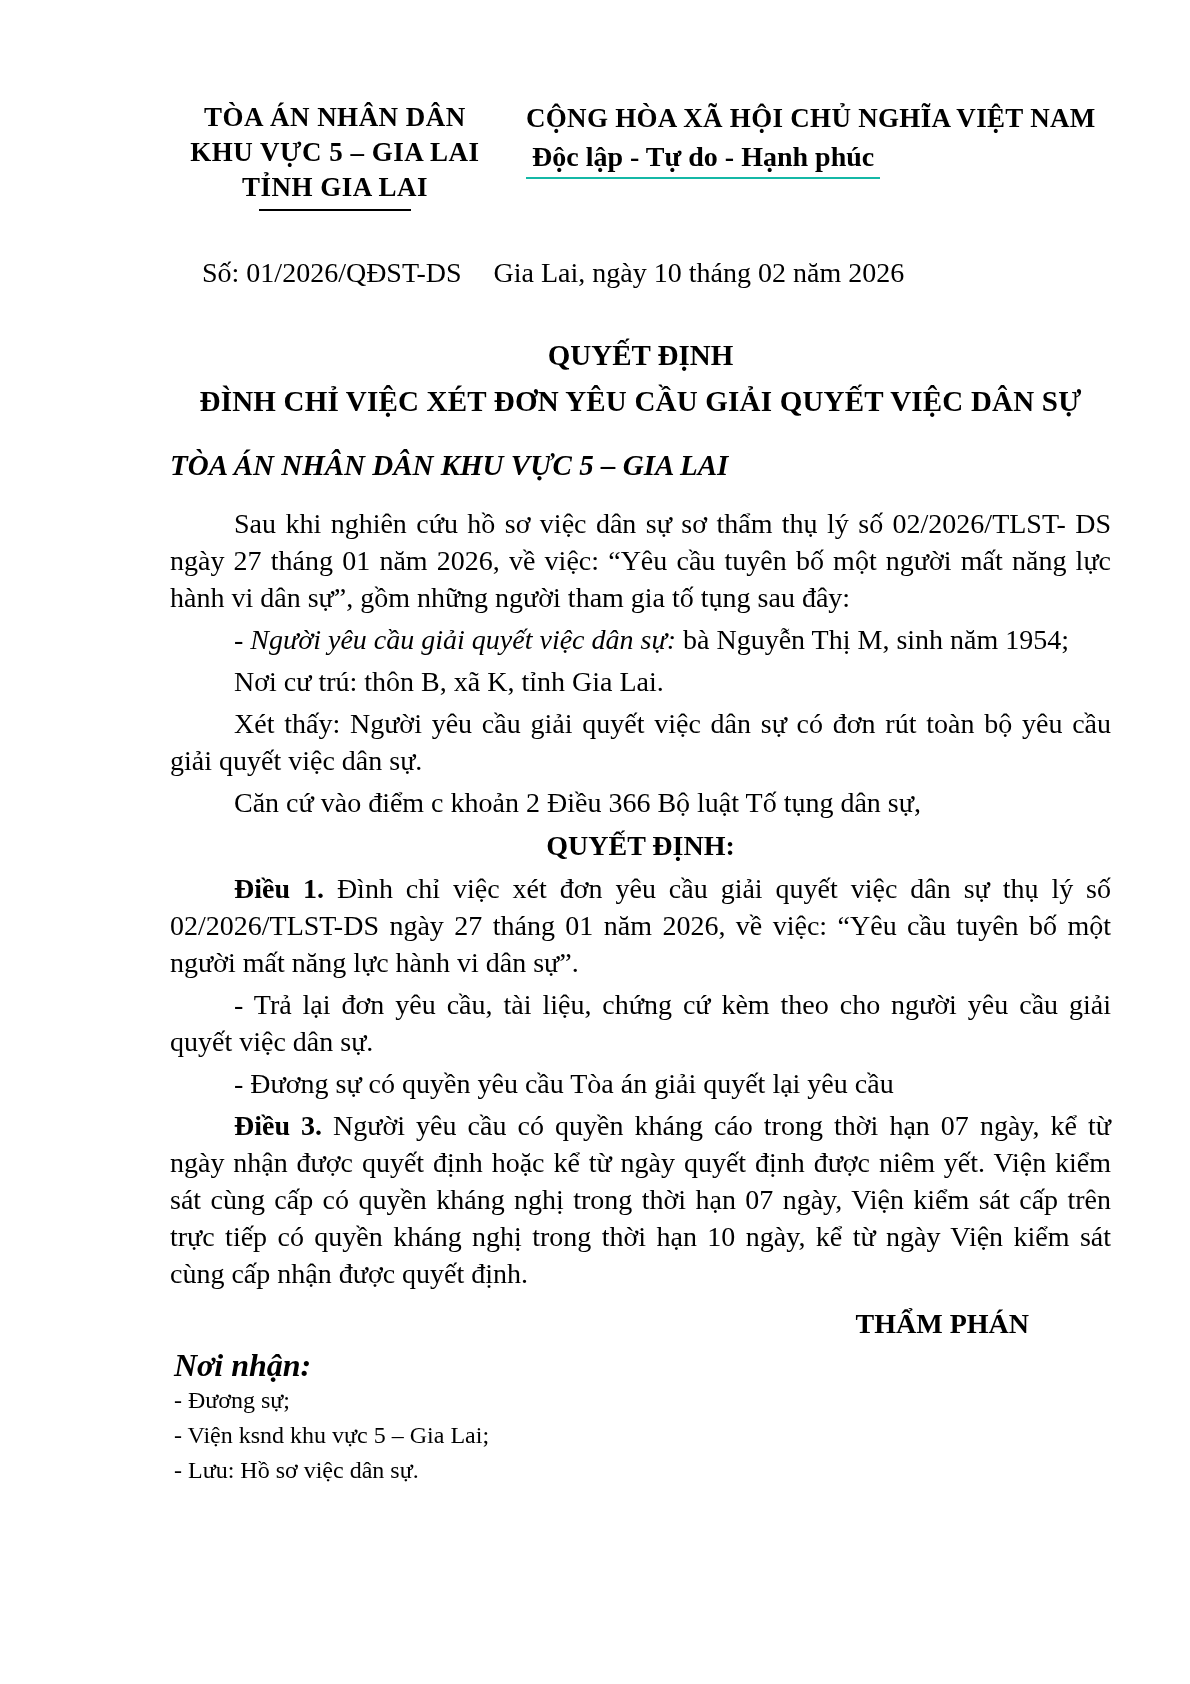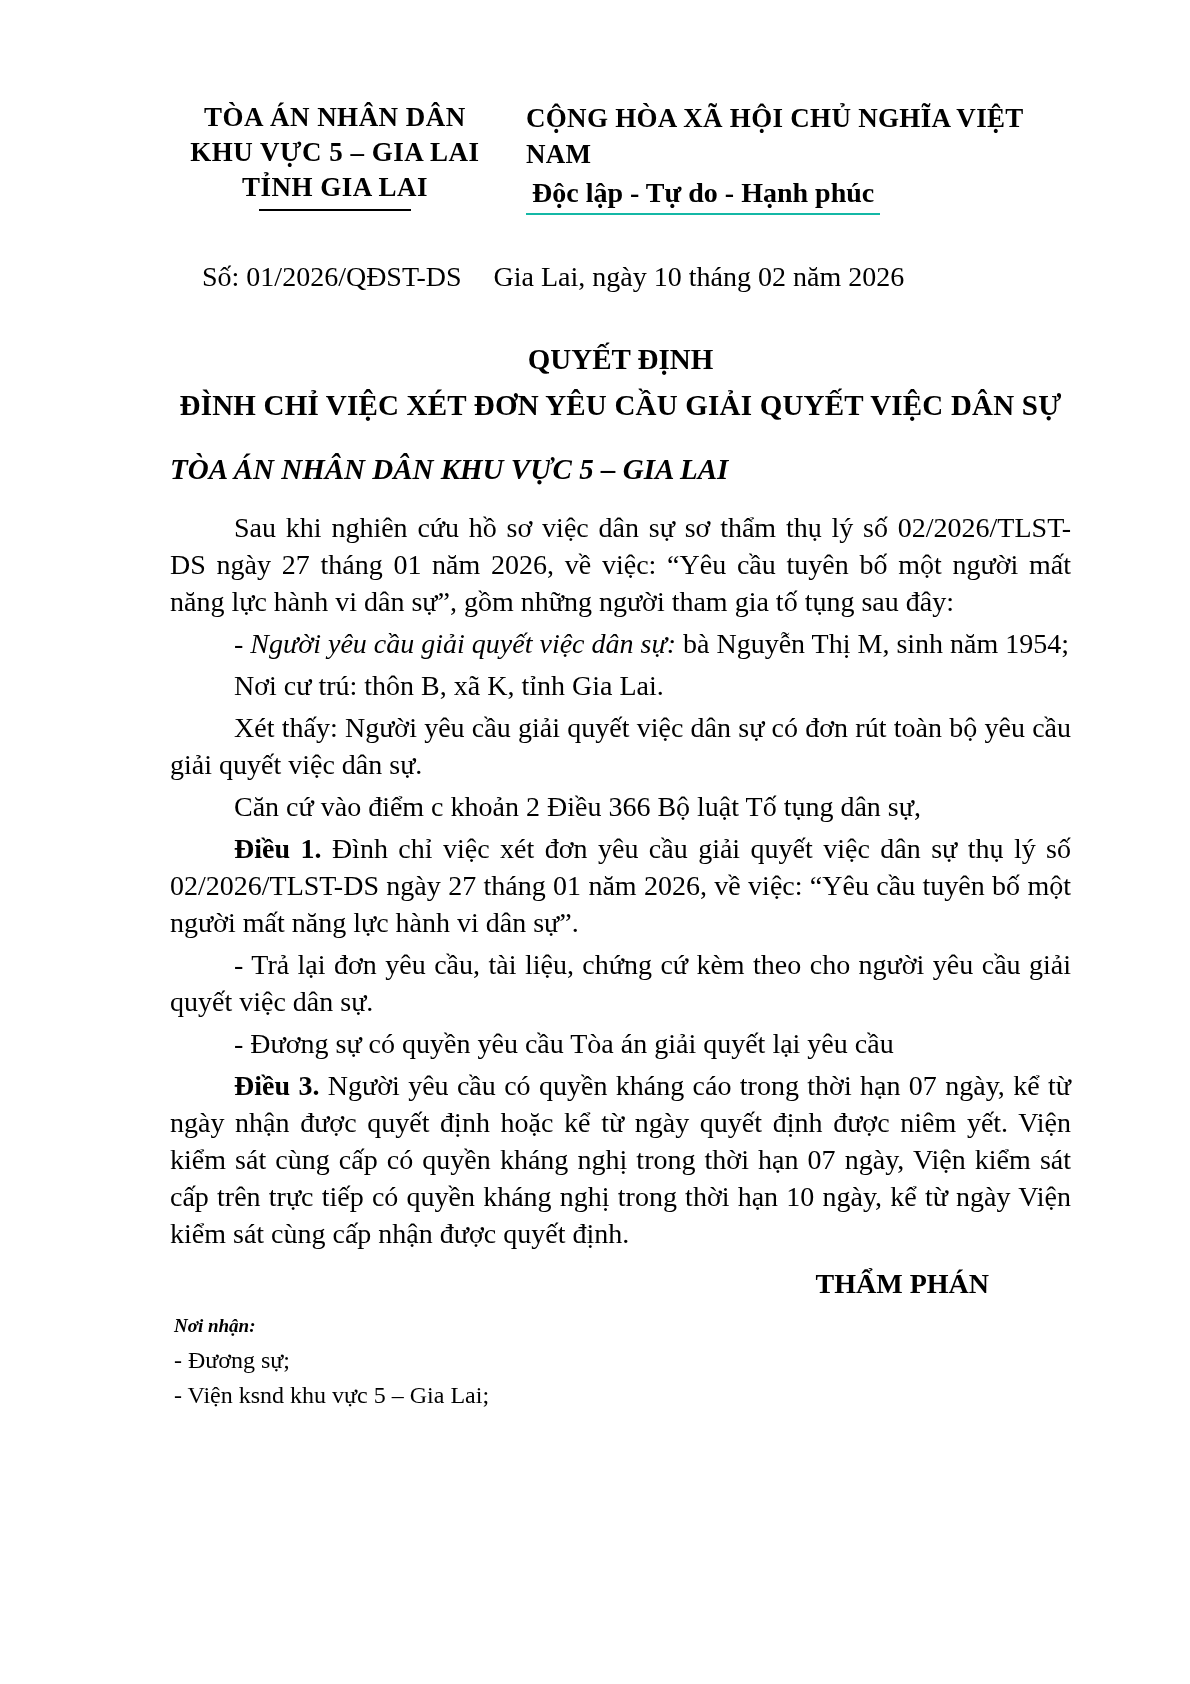--- a/index.html
+++ b/index.html
@@ -5,21 +5,21 @@
   html, body { margin: 0; padding: 0; background: #ffffff; }
   .page {
     position: relative;
     width: 1190px;
     height: 1684px;
     box-sizing: border-box;
     background: #ffffff;
     color: #000000;
     font-family: "Liberation Serif", serif;
     font-size: 28px;
-    padding: 100px 119px 0 170px;
+    padding: 100px 79px 0 170px;
     overflow: hidden;
   }
 
   
   .header { display: flex; align-items: flex-start; }
   .h-left {
     width: 330px;
     text-align: center;
     font-weight: bold;
     font-size: 27px;
@@ -88,21 +88,21 @@
   .signature-row {
     margin-top: 14px;
     text-align: right;
     font-weight: bold;
     padding-right: 82px;
     line-height: 36px;
   }
 
   
   .recipients { margin-top: 6px; margin-left: 4px; font-size: 24px; line-height: 35px; }
-  .recipients-heading { font-weight: bold; font-style: italic; font-size: 19px; }
+  .recipients-heading { font-weight: bold; font-style: italic; font-size: 32px; }
 </style>
 </head>
 <body>
 
 <div class="page">
 
   <div class="header">
     <div class="h-left">
       <div>TÒA ÁN NHÂN DÂN</div>
       <div>KHU VỰC 5 – GIA LAI</div>
@@ -128,32 +128,34 @@
   </div>
   <div class="title-authority">TÒA ÁN NHÂN DÂN KHU VỰC 5 – GIA LAI</div>
 
   <div class="body-block">
     <p class="para">Sau khi nghiên cứu hồ sơ việc dân sự sơ thẩm thụ lý số 02/2026/TLST- DS ngày 27 tháng 01 năm 2026, về việc: “Yêu cầu tuyên bố một người mất năng lực hành vi dân sự”, gồm những người tham gia tố tụng sau đây:</p>
     <p class="para"><i>- Người yêu cầu giải quyết việc dân sự:</i><span> bà Nguyễn Thị M, sinh năm 1954;</span></p>
     <p class="para">Nơi cư trú: thôn B, xã K, tỉnh Gia Lai.</p>
     <p class="para">Xét thấy: Người yêu cầu giải quyết việc dân sự có đơn rút toàn bộ yêu cầu giải quyết việc dân sự.</p>
     <p class="para">Căn cứ vào điểm c khoản 2 Điều 366 Bộ luật Tố tụng dân sự,</p>
 
+    <div class="center-bold">QUYẾT ĐỊNH:</div>
 
     <p class="para"><b>Điều 1.</b><span> Đình chỉ việc xét đơn yêu cầu giải quyết việc dân sự thụ lý số 02/2026/TLST-DS ngày 27 tháng 01 năm 2026, về việc: “Yêu cầu tuyên bố một người mất năng lực hành vi dân sự”.</span></p>
 
     <p class="para">- Trả lại đơn yêu cầu, tài liệu, chứng cứ kèm theo cho người yêu cầu giải quyết việc dân sự.</p>
     <p class="para">- Đương sự có quyền yêu cầu Tòa án giải quyết lại yêu cầu</p>
 
     <p class="para"><b>Điều 3.</b><span> Người yêu cầu có quyền kháng cáo trong thời hạn 07 ngày, kể từ ngày nhận được quyết định hoặc kể từ ngày quyết định được niêm yết. Viện kiểm sát cùng cấp có quyền kháng nghị trong thời hạn 07 ngày, Viện kiểm sát cấp trên trực tiếp có quyền kháng nghị trong thời hạn 10 ngày, kể từ ngày Viện kiểm sát cùng cấp nhận được quyết định.</span></p>
   </div>
 
   <div class="signature-row">
     <span>THẨM PHÁN</span>
   </div>
 
   <div class="recipients">
     <div class="recipients-heading">Nơi nhận:</div>
     <div>- Đương sự;</div>
     <div>- Viện ksnd khu vực 5 – Gia Lai;</div>
+    <div>- Lưu: Hồ sơ việc dân sự.</div>
   </div>
 
 </div>
 
 </body></html>

